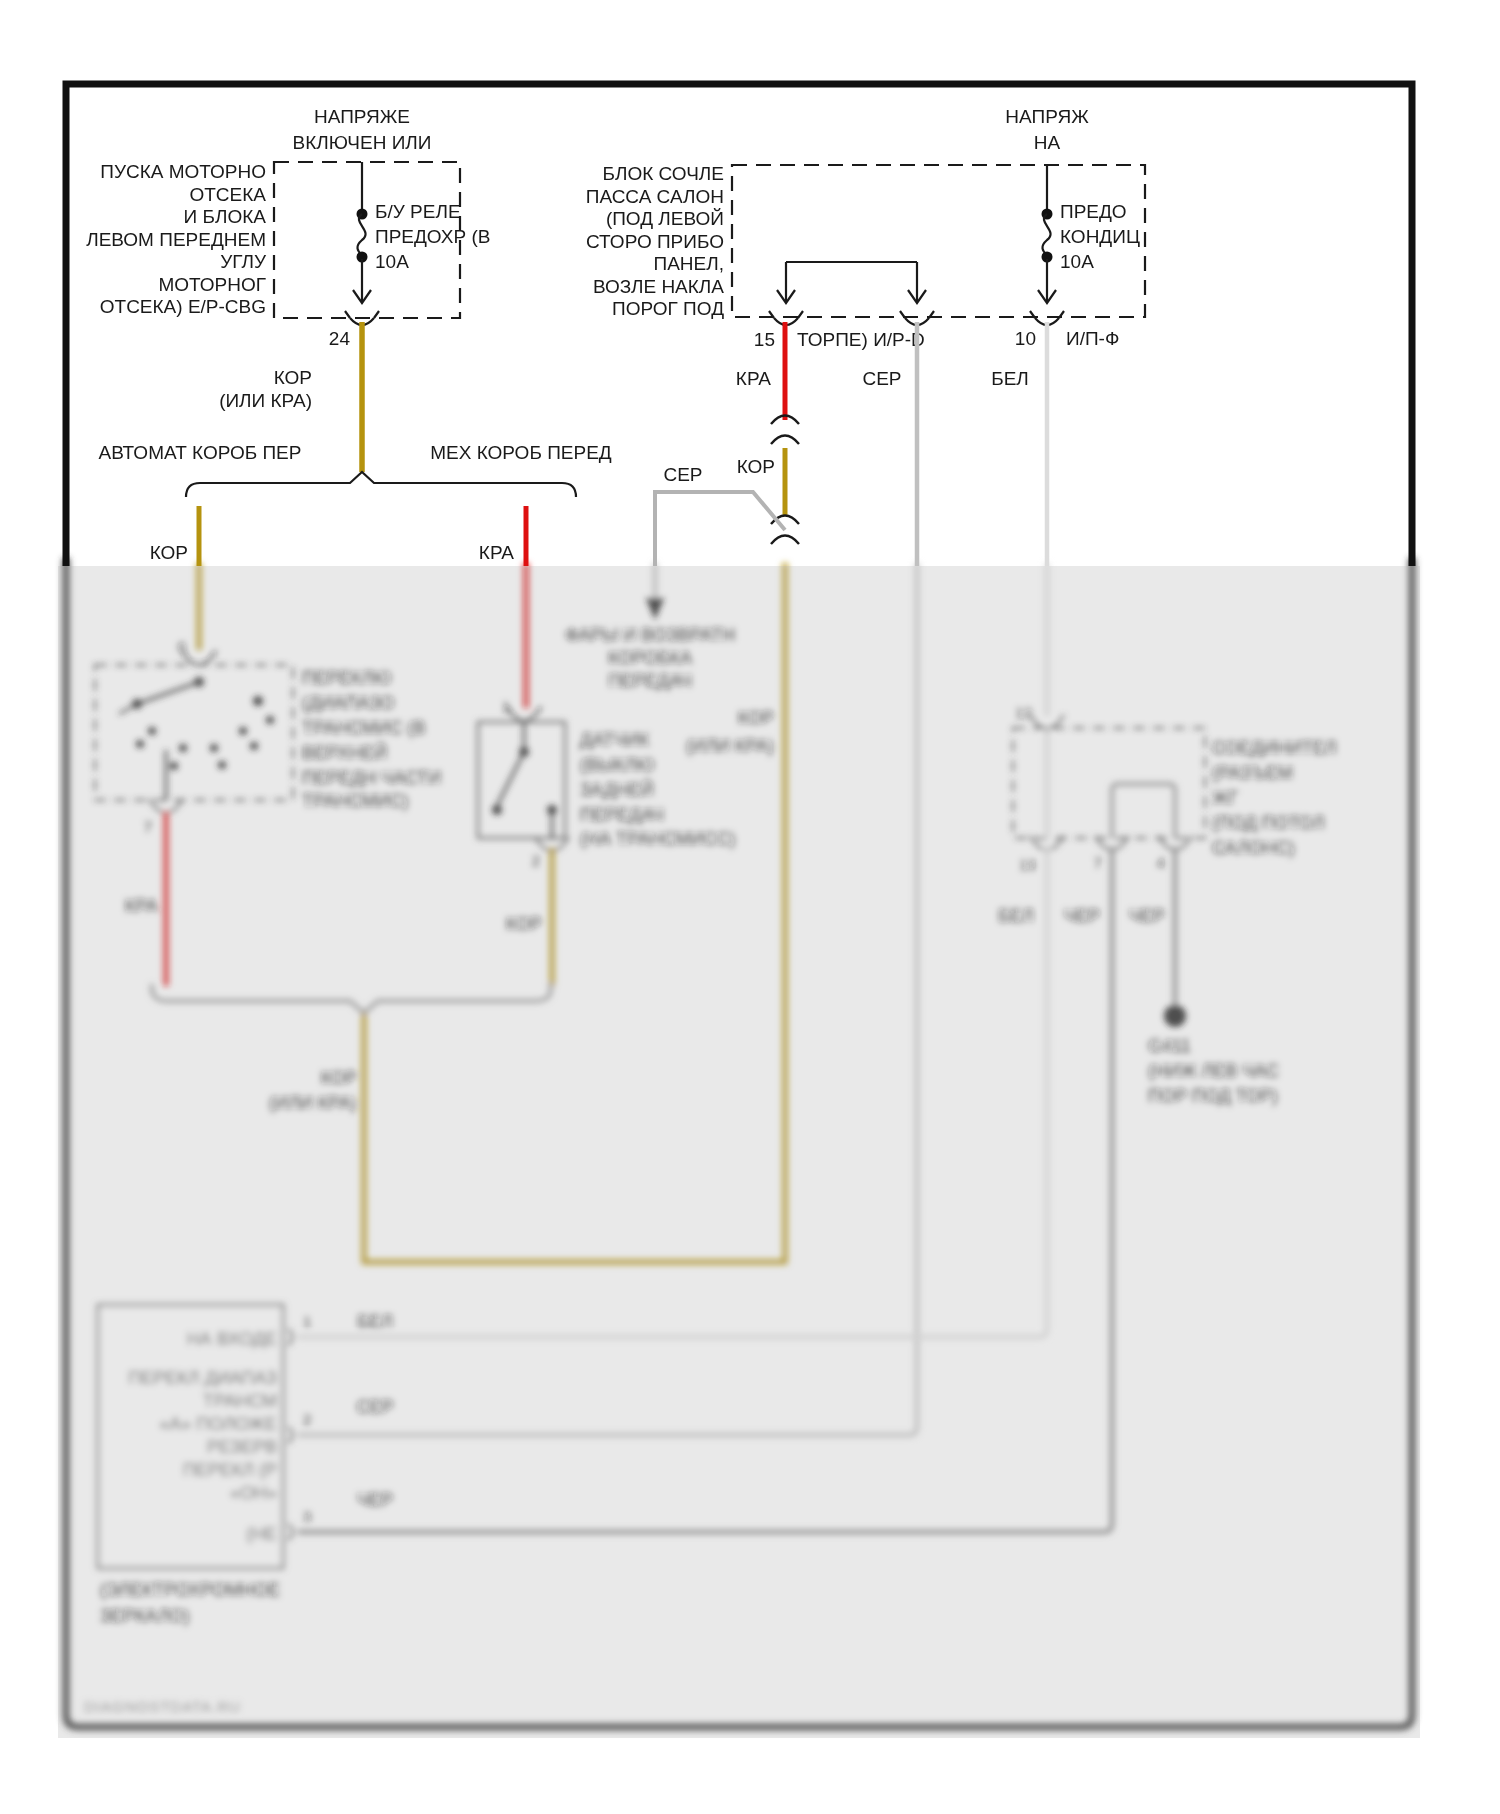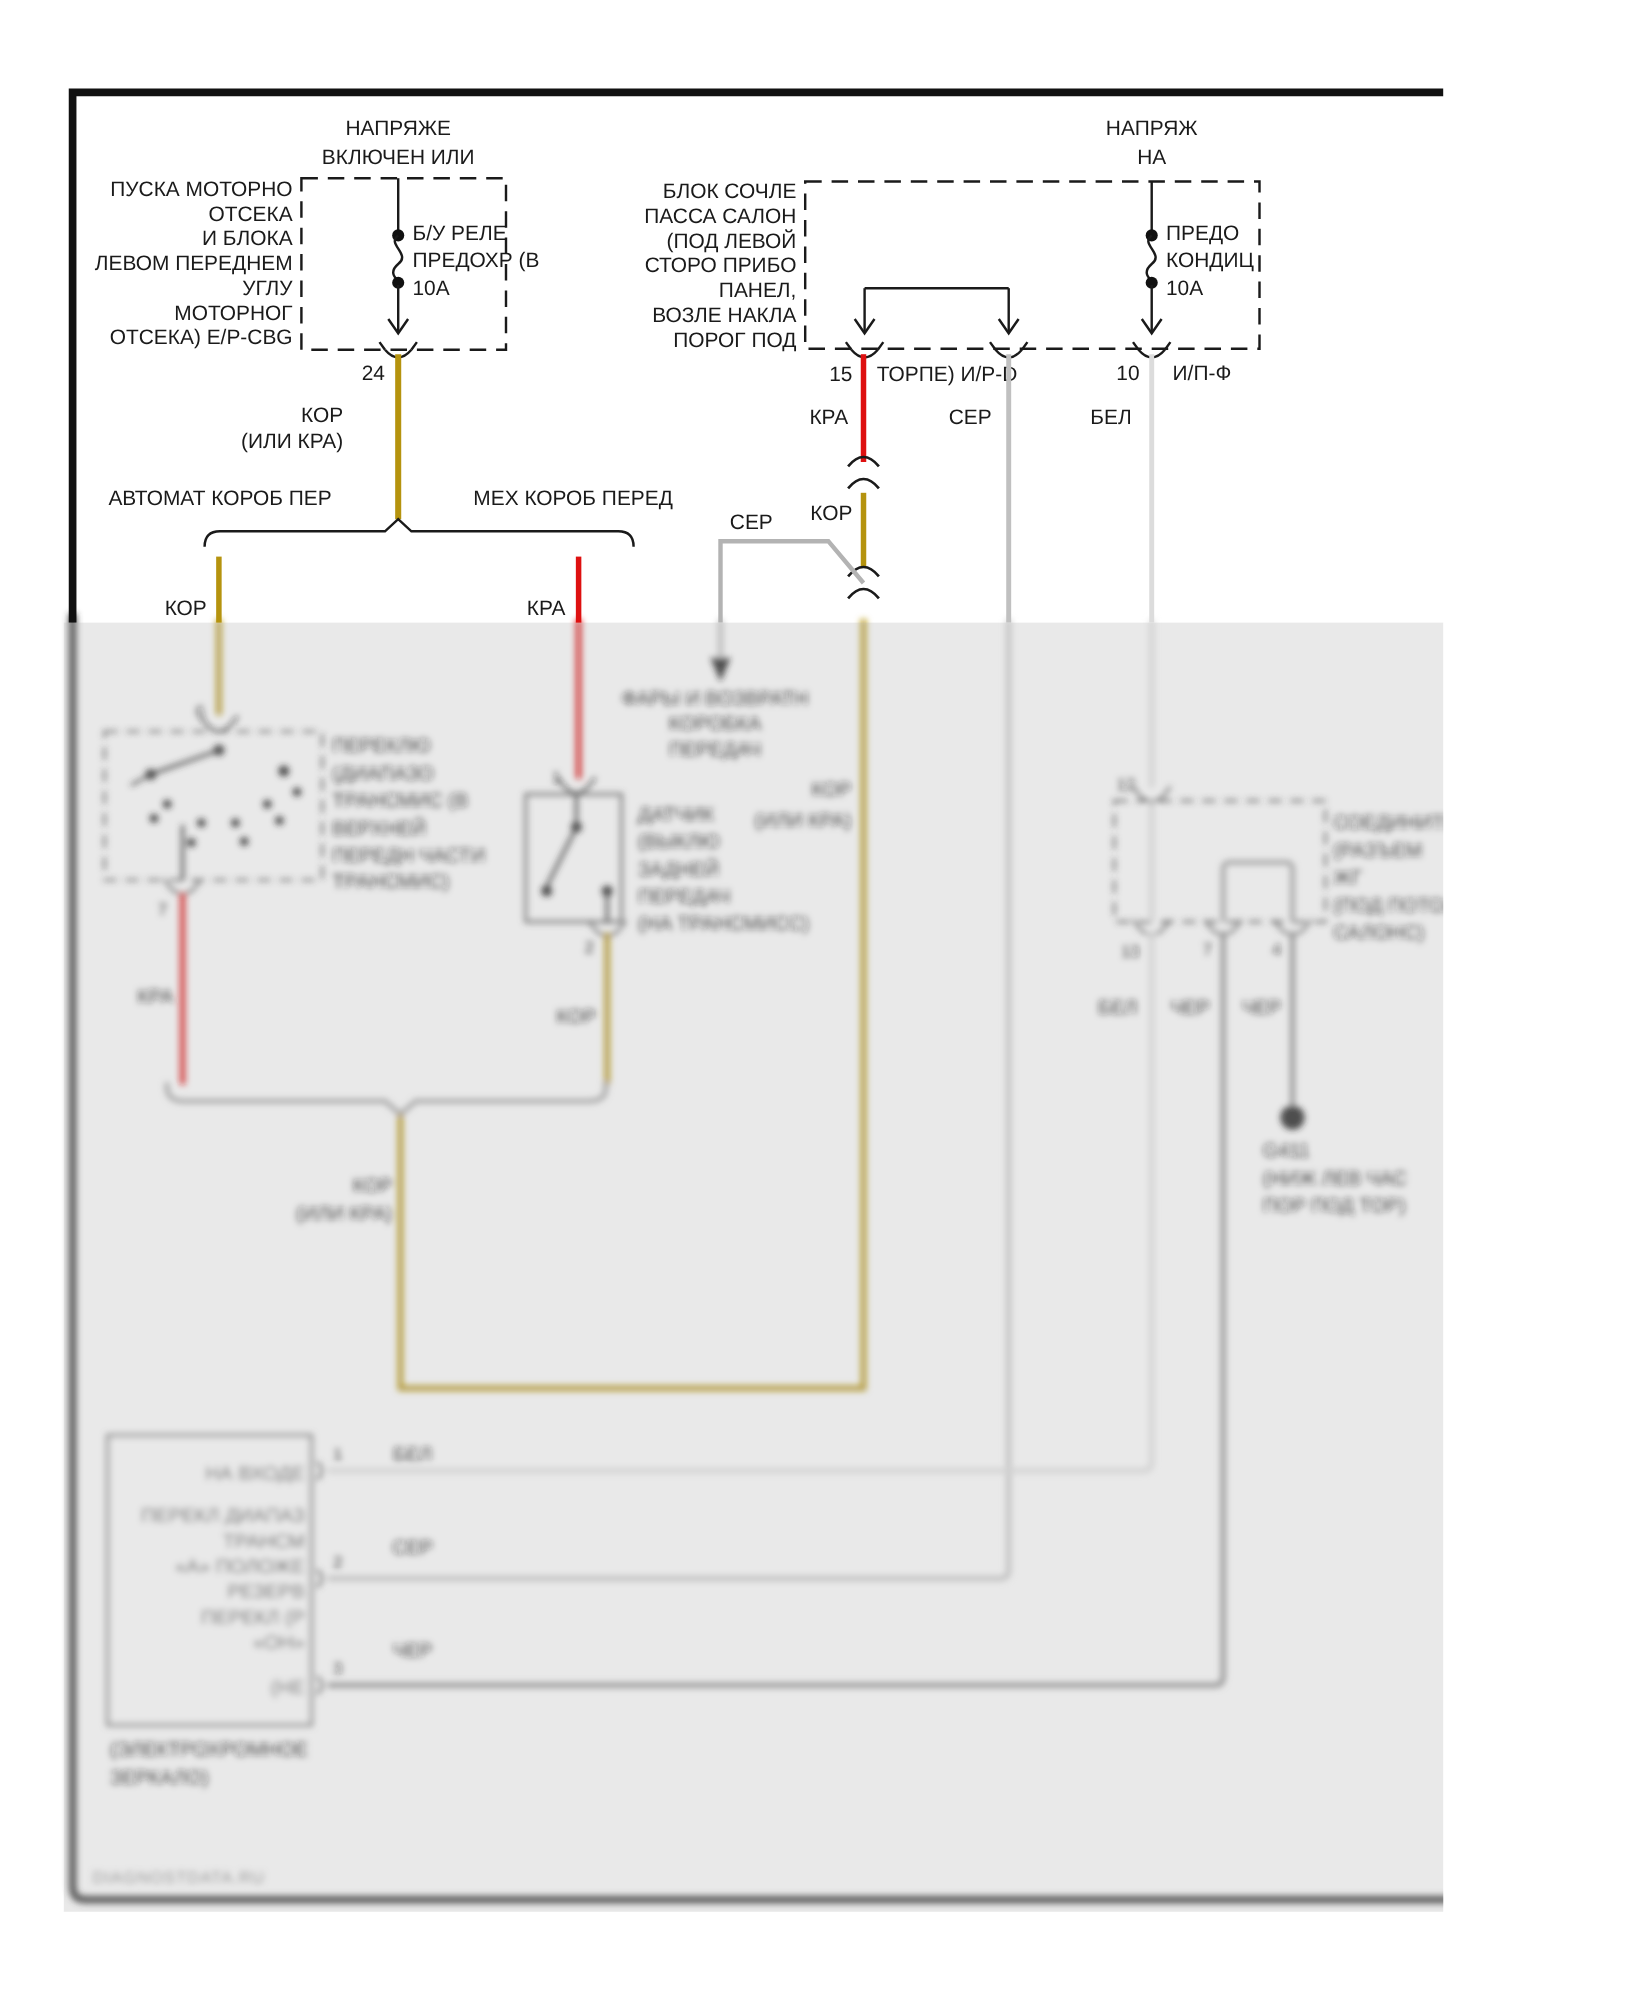--- a/index.html
+++ b/index.html
@@ -1,16 +1,16 @@
 <!DOCTYPE html>
 <html><head>
 <meta charset="utf-8">
 <style>
   html,body{margin:0;padding:0;background:#fff;}
-  .stage{position:relative;width:1312px;height:1814px;background:#fff;overflow:hidden;}
+  .stage{position:relative;width:1500px;height:1814px;background:#fff;overflow:hidden;}
   svg{position:absolute;left:0;top:0;}
   text{font-family:"Liberation Sans","DejaVu Sans",sans-serif;fill:#1a1a1a;}
   .t  {font-size:19px;}
   .tm {font-size:18px;}
   .ts {font-size:15px;}
   .tw {font-size:15px;fill:#8d8d8d;letter-spacing:1px;}
   .end{text-anchor:end;}
   .mid{text-anchor:middle;}
   .blk{stroke:#1a1a1a;stroke-width:2.2;fill:none;}
   .dash{stroke:#1a1a1a;stroke-width:2.2;fill:none;stroke-dasharray:15 9;}

